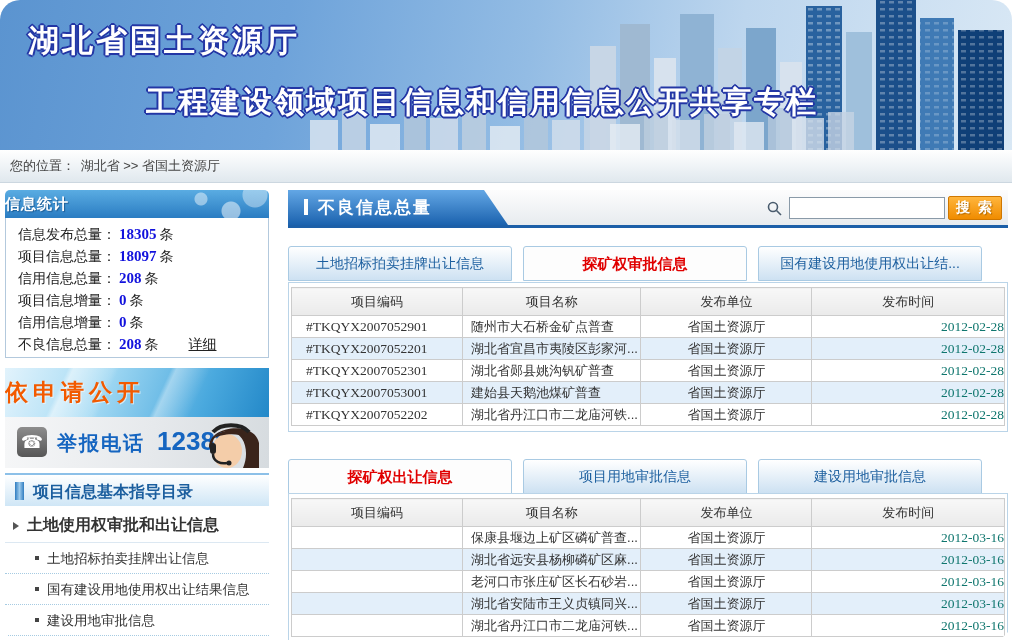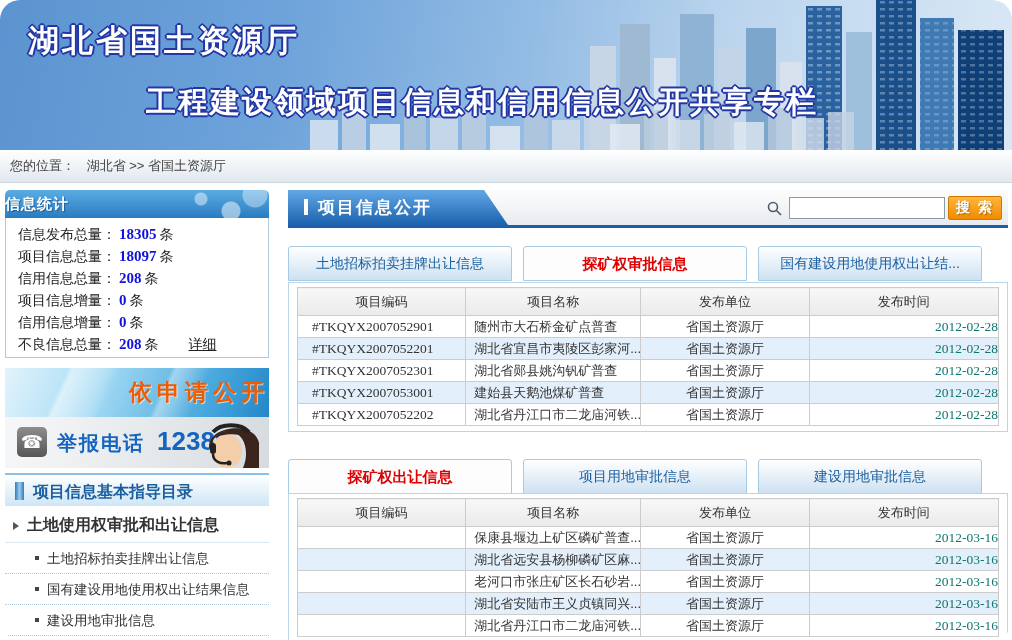--- a/index.html
+++ b/index.html
@@ -13,39 +13,39 @@
   .skyline { position:absolute; right:0; top:0; }
   .skyline-low { position:absolute; left:310px; bottom:0; opacity:.8; }
   .banner-title { position:absolute; left:28px; top:20px; font-size:31px; font-weight:bold; color:#ffffff; letter-spacing:3px;
     text-shadow:-2px 0 #2336a5,2px 0 #2336a5,0 -2px #2336a5,0 2px #2336a5,-1px -1px #2336a5,1px 1px #2336a5,1px -1px #2336a5,-1px 1px #2336a5; }
   .banner-subtitle { position:absolute; left:146px; top:82px; font-size:30px; font-weight:bold; color:#ffffff; letter-spacing:2px;
     text-shadow:-2px 0 #2336a5,2px 0 #2336a5,0 -2px #2336a5,0 2px #2336a5,-1px -1px #2336a5,1px 1px #2336a5,1px -1px #2336a5,-1px 1px #2336a5; }
 
   
   .breadcrumb { position:absolute; left:0; top:150px; width:1012px; height:33px; line-height:32px;
     background:linear-gradient(#ffffff,#e0e8ee); border-bottom:1px solid #ccd7e0; padding-left:10px; font-size:13px; color:#444; }
-  .bc-path { margin-left:8px; color:#444; cursor:pointer; }
+  .bc-path { margin-left:2px; color:#444; cursor:pointer; }
 
   
   .stats { position:absolute; left:5px; top:190px; width:264px; }
   .stats-head { height:28px; line-height:28px; color:#fff; font-size:15px; font-weight:bold; letter-spacing:1px;
     border-radius:5px 5px 0 0;
     background:
       radial-gradient(circle at 196px 9px, rgba(255,255,255,.45) 6px, rgba(255,255,255,0) 7px),
       radial-gradient(circle at 226px 21px, rgba(255,255,255,.5) 9px, rgba(255,255,255,0) 10px),
       radial-gradient(circle at 250px 5px, rgba(255,255,255,.38) 12px, rgba(255,255,255,0) 13px),
       linear-gradient(#5aace2,#2a7cc2);
     text-shadow:1px 1px 1px #1d5d96; }
   .stats-body { height:140px; background:#fff; border:1px solid #b3c9dd; border-top:none; padding-top:5px; }
   .stat-row { height:22px; line-height:22px; padding-left:12px; font-size:14px; color:#222; white-space:nowrap; }
   .s-value { color:#1212dd; font-weight:bold; font-family:"Liberation Serif","DejaVu Serif",serif; font-size:15px; margin:16px 3px; }
   .s-link { margin-left:30px; color:#222; text-decoration:underline; cursor:pointer; font-size:14px; }
 
   .apply { position:absolute; left:5px; top:368px; width:264px; height:49px; overflow:hidden;
-    display:flex; align-items:center; justify-content:flex-end;
+    display:flex; align-items:center; justify-content:flex-start;
     background:linear-gradient(110deg,#e2f3fc 0%,#a6dbf4 35%,#4aa9de 75%,#2388c8 100%); cursor:pointer; }
   .apply::before { content:''; position:absolute; left:0; top:0; right:0; bottom:0;
     background:linear-gradient(115deg,transparent 22%,rgba(255,255,255,.5) 24%,rgba(255,255,255,.12) 38%,transparent 40%,transparent 58%,rgba(255,255,255,.38) 60%,transparent 72%); }
   .apply-text { position:relative; color:#f25a00; font-size:23px; font-weight:bold; letter-spacing:5px; text-shadow:1px 1px 0 rgba(255,255,255,.6); }
 
   .hotline { position:absolute; left:5px; top:417px; width:264px; height:51px; overflow:hidden;
     background:linear-gradient(100deg,#f6f7f8 0%,#e6e9ec 55%,#d6dbdf 100%); }
   .phone-ic { position:absolute; left:12px; top:10px; width:30px; height:30px; border-radius:5px; text-align:center; line-height:30px;
     background:linear-gradient(#8d8d8d,#565656); color:#fff; font-size:18px; }
   .hl-label { position:absolute; left:52px; top:13px; font-size:20px; font-weight:bold; color:#1565c0; letter-spacing:2px; }
@@ -77,21 +77,21 @@
     text-shadow:1px 1px 1px #b36a00; }
 
   .tabrow { position:absolute; left:288px; width:720px; height:36px; }
   .tr1 { top:245px; } .tr2 { top:458px; }
   .tab { position:absolute; top:1px; height:35px; width:224px; border:1px solid #a9cae3; border-radius:3px 3px 0 0;
     background:linear-gradient(#ffffff,#cde1f2); text-align:center; line-height:33px; font-size:14px; color:#1b5e9e; cursor:pointer;
     white-space:nowrap; overflow:hidden; }
   .t0 { left:0; } .t1 { left:235px; } .t2 { left:470px; }
   .tab.active { background:#fdfdfd; color:#e00000; font-weight:bold; font-size:15px; }
 
-  .tablebox { position:absolute; left:288px; width:720px; height:150px; border:1px solid #bad4e8; background:#fff; padding:4px 8px; }
+  .tablebox { position:absolute; left:288px; width:720px; height:150px; border:1px solid #bad4e8; background:#fff; padding:4px 2px; }
   .tb1 { top:282px; } .tb2 { top:493px; }
   table { width:100%; border-collapse:collapse; table-layout:fixed; }
   th,td { border:1px solid #cccccc; overflow:hidden; white-space:nowrap; }
   th { height:28px; background:linear-gradient(#f8f8f8,#eaeaea); font-size:13px; font-weight:normal; color:#333; }
   td { height:22px; font-size:13px; color:#333; }
   .w1 { width:24%; } .w2 { width:25%; } .w3 { width:24%; } .w4 { width:27%; }
   .c-code { padding-left:14px; font-family:"Liberation Serif","DejaVu Serif",serif; font-size:13.5px; }
   .c-name { padding-left:8px; }
   .c-org  { text-align:center; }
   .c-date { text-align:right; font-family:"Liberation Serif","DejaVu Serif",serif; font-size:13.5px; color:#0f766e; }
@@ -222,21 +222,21 @@
         </div>
 
         <div class="menu-item">
           <span class="sq"></span><span>建设用地审批信息</span>
         </div>
       </div>
   </div>
 
   <div class="section-bar">
     <div class="section-tab">
-      <span class="wbar"></span><span>项目信息公开</span>
+      <span class="wbar"></span><span>不良信息总量</span>
     </div>
     <div class="search">
       <svg class="mag" width="17" height="17" viewBox="0 0 17 17">
         <circle cx="7" cy="7" r="4.5" fill="none" stroke="#4a5c6e" stroke-width="1.6"></circle>
         <line x1="10.5" y1="10.5" x2="15" y2="15" stroke="#4a5c6e" stroke-width="1.6"></line>
       </svg>
       <input class="search-input" value="" style="">
       <button class="search-btn">搜 索</button>
     </div>
   </div>

